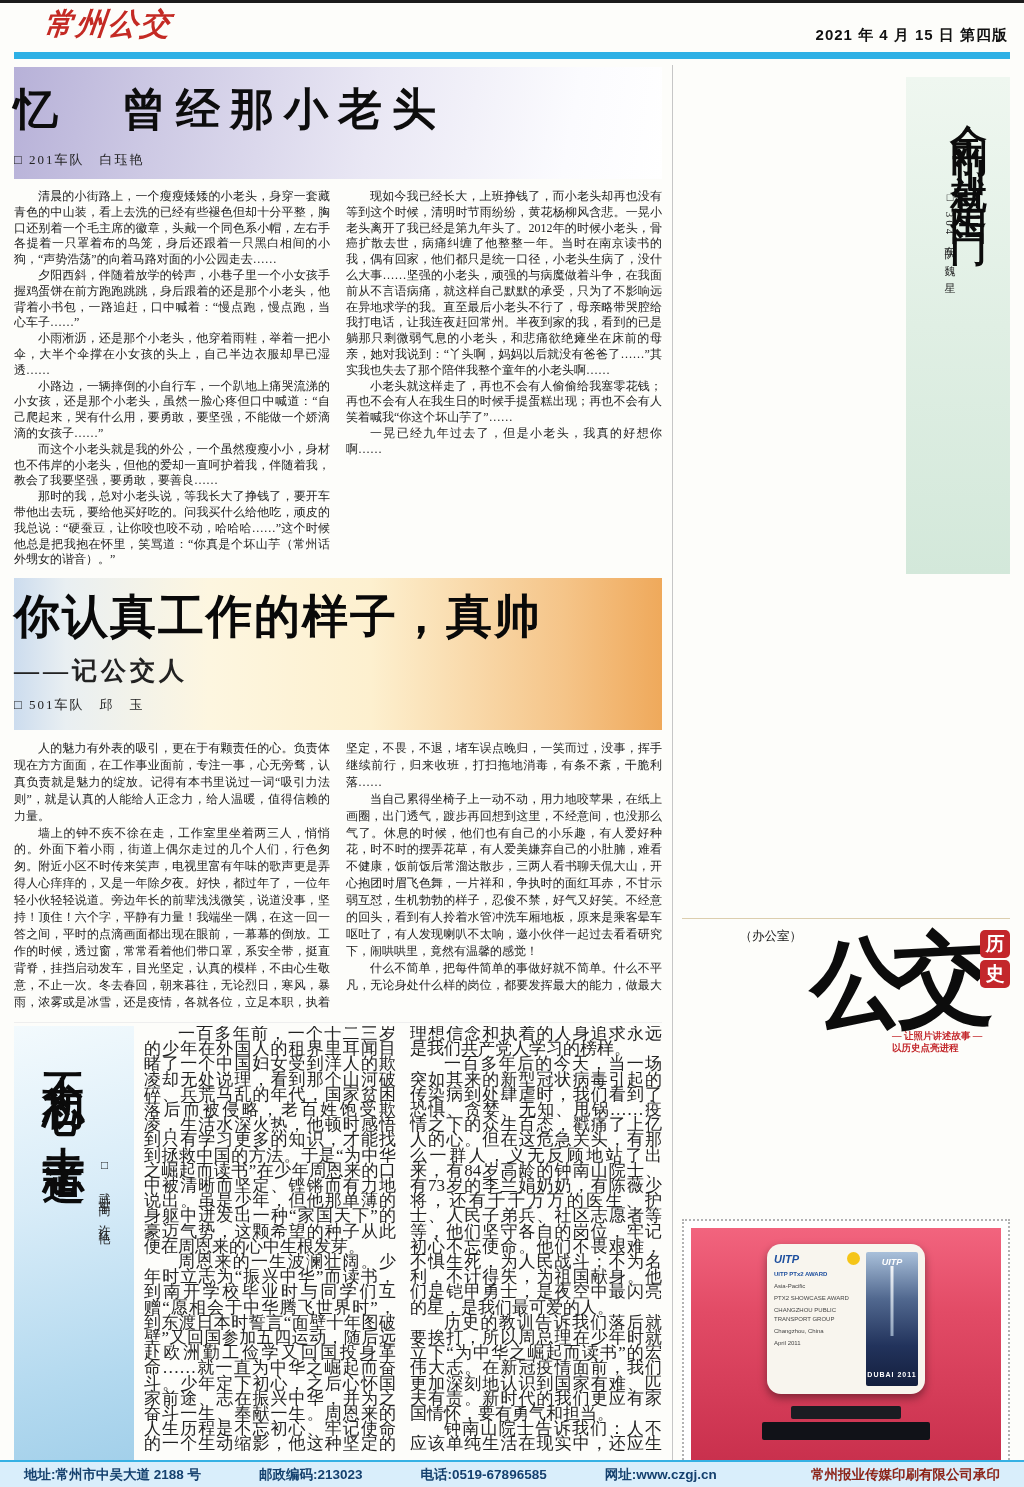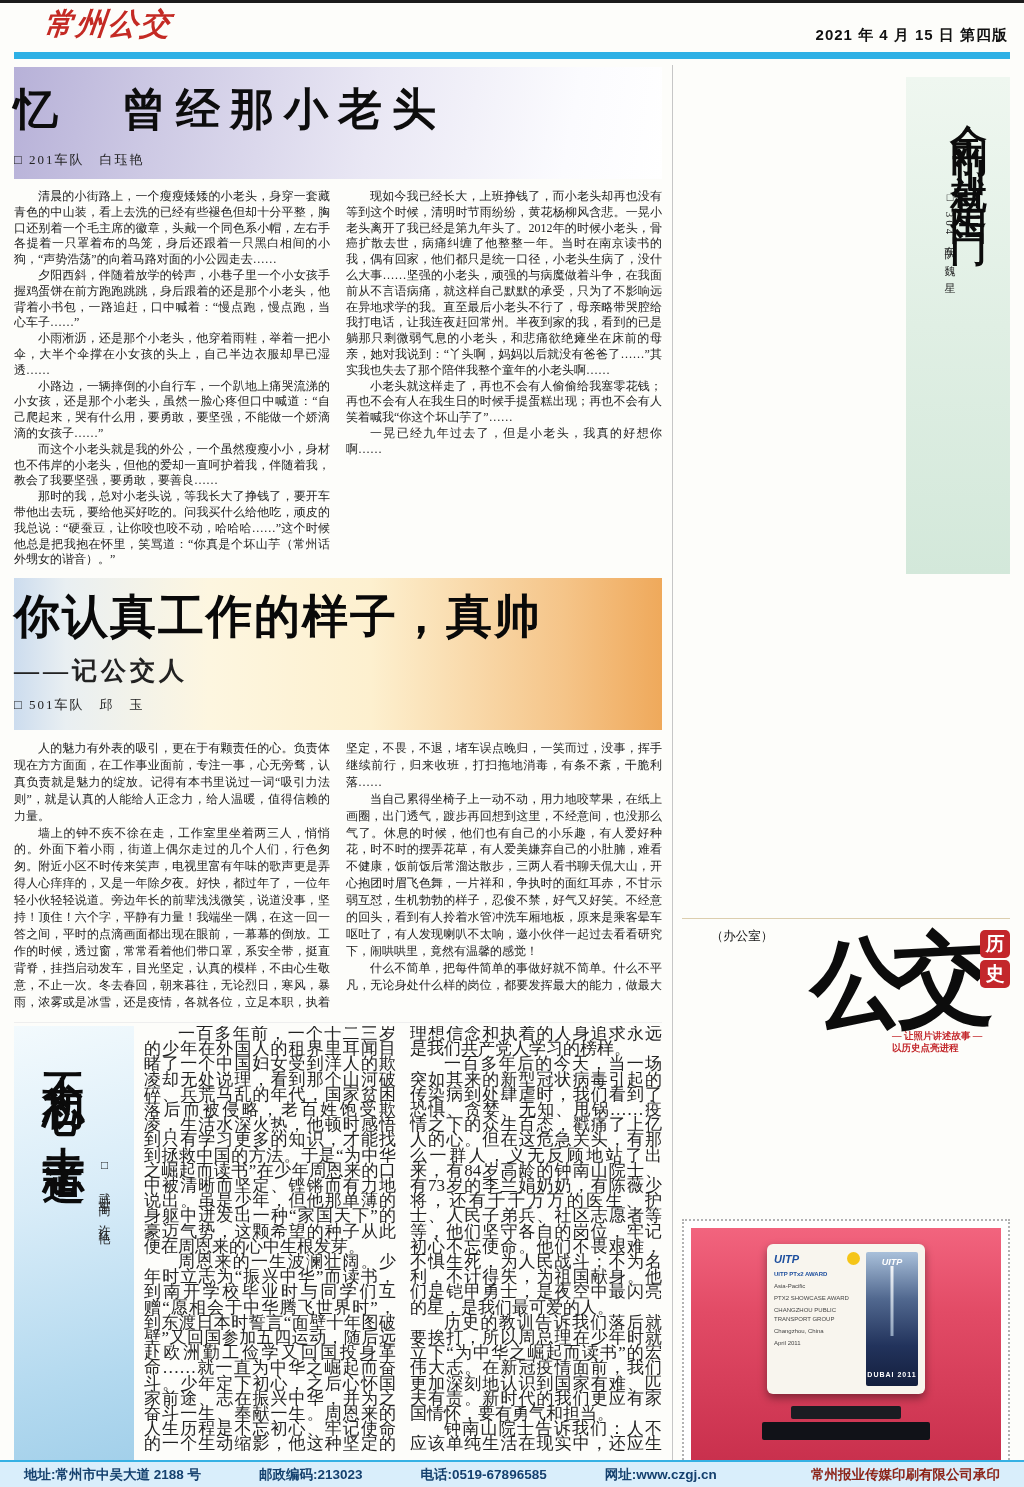--- a/index.html
+++ b/index.html
@@ -56,26 +56,26 @@
   .history { border-top: 1px solid #dcceae; margin-top: 5px; padding-top: 9px; height: 292px;
     font-size: 12.5px; line-height: 16.6px; text-align: justify; color:#151515; }
   .history-logo { float: right; width: 200px; height: 130px; margin: 0 0 4px 8px; position: relative; }
   .history-brand { font-size: 98px; font-weight: 900; line-height: 106px; letter-spacing: -14px;
     color:#0c0c0c; transform: rotate(-3deg); }
   .history-seal { position: absolute; right: 0; top: 2px; width: 30px; }
   .history-seal span { display: block; width: 30px; height: 28px; margin-bottom: 2px; background:#c3272b;
     color:#fff; font-size: 19px; font-weight: bold; text-align: center; line-height: 28px; border-radius: 5px; }
   .history-taglines { position: absolute; right: 0; bottom: 4px; width: 118px; color:#c3272b;
     font-size: 9.5px; line-height: 12px; font-weight: bold; text-align: left; }
-  .history-credit { text-align: center; padding-right: 6px; font-size: 12.5px; }
+  .history-credit { text-align: right; padding-right: 6px; font-size: 12.5px; }
   
   .photo { margin-top: 9px; height: 257px; border: 2px dotted #b2b2b2; background: #fff; padding: 7px; }
   .photo-inner { height: 100%; position: relative; display: flex; flex-direction: column; align-items: center;
     background: linear-gradient(180deg,#f2647e 0%,#e24b66 35%,#c82f4c 100%); }
-  .plaque { margin-top: 16px; width: 158px; height: 150px; background: #f8f5ee; border-radius: 6px;
+  .plaque { margin-top: 16px; width: 158px; height: 150px; background: #f8f5ee; border-radius: 14px;
     box-shadow: 0 4px 9px rgba(0,0,0,.4); padding: 8px 7px; display: flex; gap: 6px;
     font-family: "Liberation Sans","DejaVu Sans",sans-serif; }
   .plaque-left { flex: 1; overflow: hidden; }
   .plaque-top { display: flex; justify-content: space-between; align-items: center; margin-bottom: 5px; }
   .plaque-brand { color:#1c4e9e; font-weight: 900; font-style: italic; font-size: 11px; }
   .plaque-dot { width: 13px; height: 13px; border-radius: 50%; background: #f5c518; }
   .plaque-line { font-size: 6px; line-height: 9px; color:#444; text-indent: 0; margin: 3px 0; }
   .plaque-line:first-child { font-weight: bold; color:#1c4e9e; }
   .plaque-right { width: 52px; flex: none; border-radius: 2px; color:#fff; text-align: center; padding-top: 5px;
     background: linear-gradient(180deg,#a9c0da 0%,#51688f 35%,#22335c 70%,#141f3d 100%); position: relative; }

